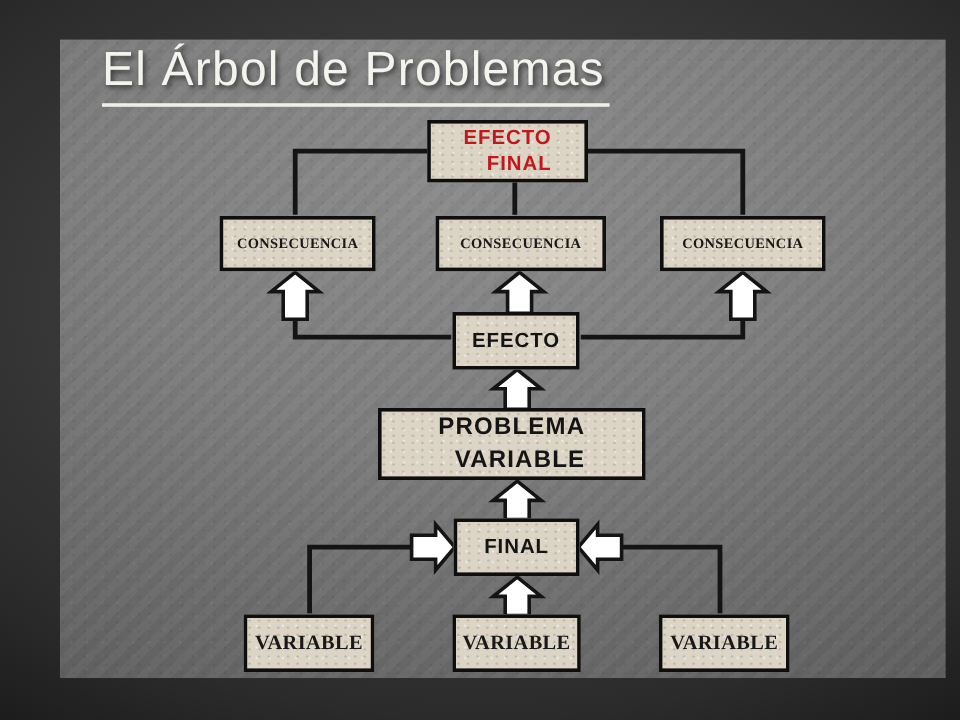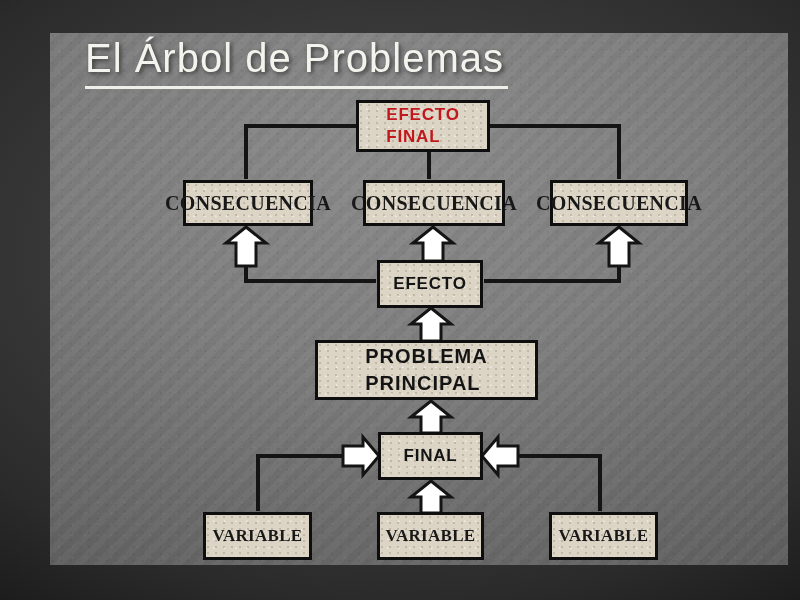--- a/index.html
+++ b/index.html
@@ -34,24 +34,24 @@
   svg.connectors{position:absolute;left:0;top:0;z-index:1;}
   .box{
     position:absolute;z-index:2;box-sizing:border-box;
     border:3px solid #0e0e0e;
     background-color:#dcd5c6;
     background-image:
       radial-gradient(circle at 25% 35%, rgba(95,80,55,.22) 0 .8px, transparent 1.3px),
       radial-gradient(circle at 70% 70%, rgba(255,255,255,.55) 0 .7px, transparent 1.2px);
     background-size:8px 6px, 11px 9px;
     display:flex;align-items:center;justify-content:center;
-    text-align:left;
+    text-align:right;
   }
   .box span{white-space:pre-line;}
-  .lbl-serif{font-family:"Liberation Serif", serif;font-weight:700;font-size:20px;color:#181818;letter-spacing:.3px;}
+  .lbl-serif{font-family:"Liberation Serif", serif;font-weight:700;font-size:12px;color:#181818;letter-spacing:.3px;}
   .lbl-sans{font-family:"Liberation Sans", sans-serif;font-weight:700;font-size:17px;color:#141414;letter-spacing:.8px;}
   .lbl-red{color:#c0181c;line-height:1.3;}
   .lbl-big{font-size:20px;line-height:1.35;letter-spacing:1px;}
   
   .n-efecto-final{left:336px;top:100px;width:134px;height:52px;}
   .n-consec-1{left:163px;top:180px;width:130px;height:46px;}
   .n-consec-2{left:343px;top:180px;width:142px;height:46px;}
   .n-consec-3{left:530px;top:180px;width:138px;height:46px;}
   .n-efecto{left:357px;top:260px;width:106px;height:48px;}
   .n-problema{left:295px;top:340px;width:223px;height:60px;}
@@ -108,21 +108,21 @@
   <div class="box n-consec-3">
     <span class="lbl-serif">CONSECUENCIA</span>
   </div>
 
   <div class="box n-efecto">
     <span class="lbl-sans">EFECTO</span>
   </div>
 
   <div class="box n-problema">
     <span class="lbl-sans lbl-big">PROBLEMA
-PRINCIPAL</span>
+VARIABLE</span>
   </div>
 
   <div class="box n-causa">
     <span class="lbl-sans">FINAL</span>
   </div>
 
   <div class="box n-var-1">
     <span class="lbl-serif" style="font-size:17px">VARIABLE</span>
   </div>
   <div class="box n-var-2">

